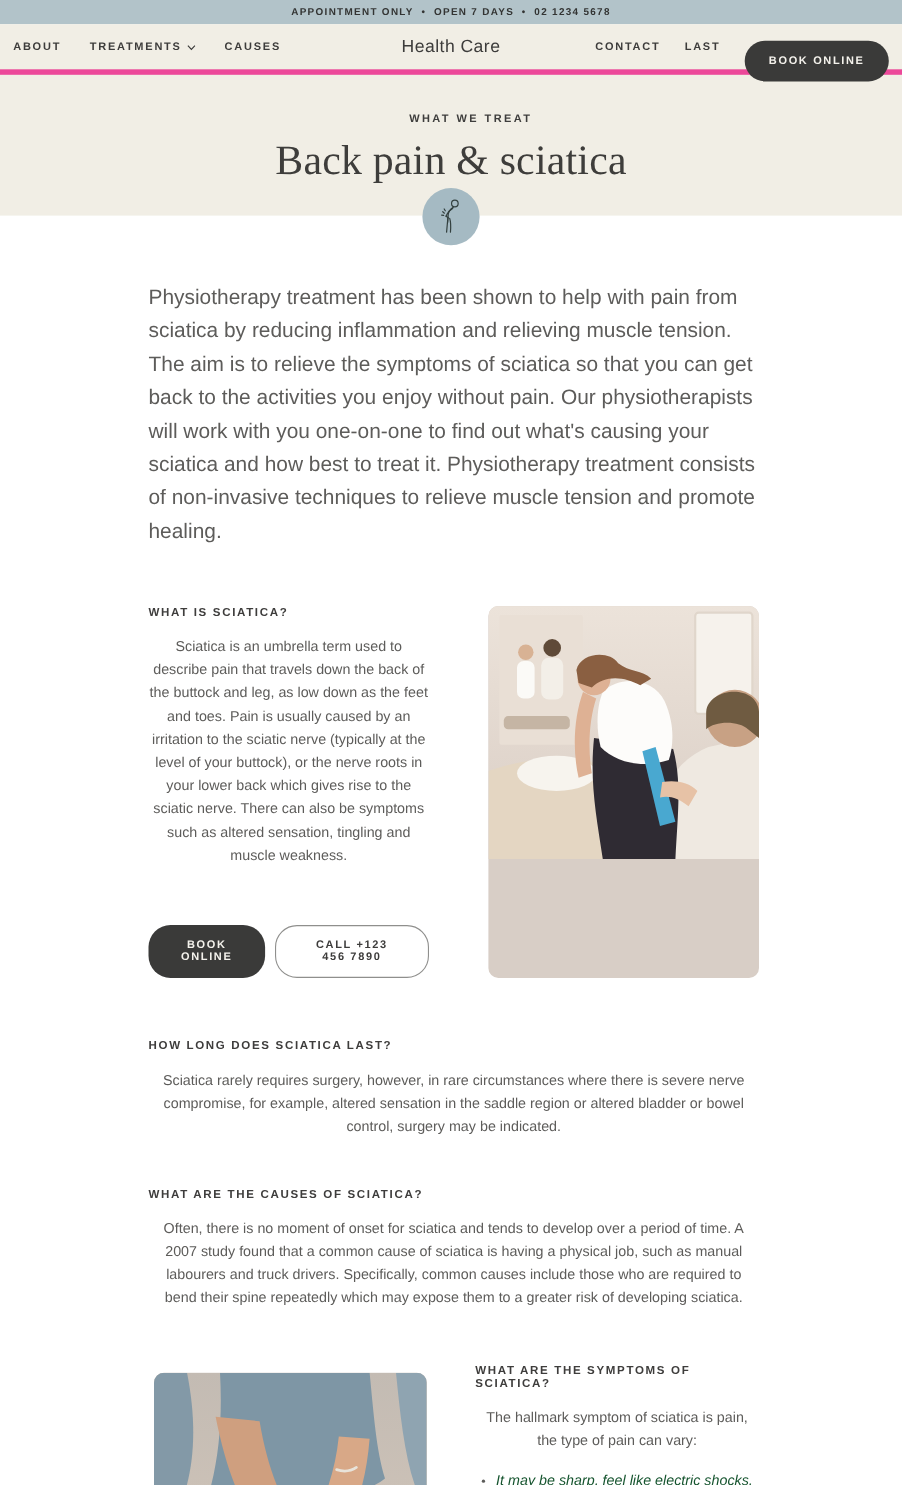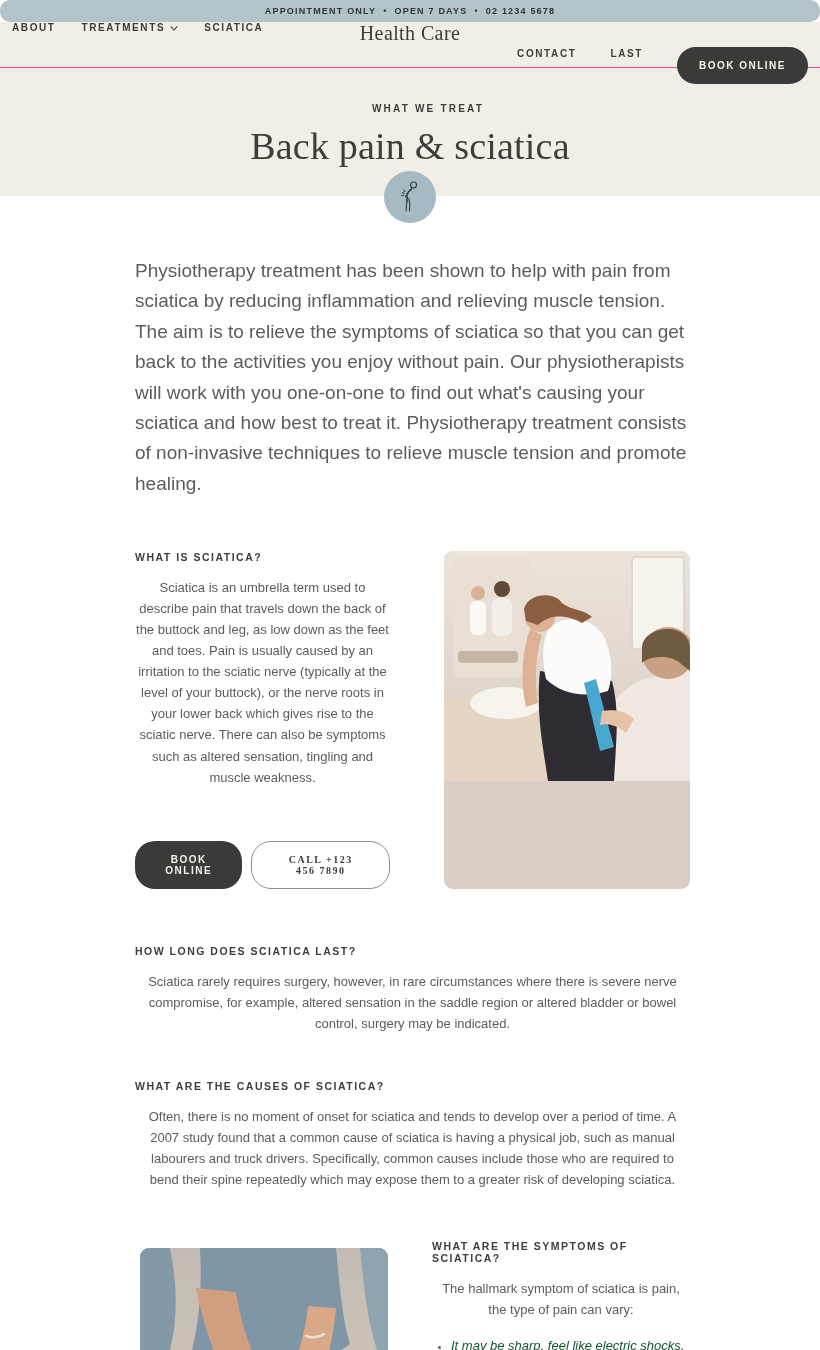--- a/index.html
+++ b/index.html
@@ -9,45 +9,45 @@
     font-family: "Liberation Sans", sans-serif;
     color: #5d5c5a;
   }
   .page { width: 820px; height: 1350px; overflow: hidden; background: #fff; }
 
   
   .topbar {
     height: 22px; background: #b2c3c9;
     display: flex; align-items: center; justify-content: center;
     gap: 7px;
-    font-size: 9px; font-weight: bold; letter-spacing: 1.2px; color: #333433; border-radius: 10px;
+    font-size: 9px; font-weight: bold; letter-spacing: 1.2px; color: #333433;
   }
   .topbar .sep { font-size: 9px; }
 
   
   .nav {
     height: 46px; background: #f1eee5;
-    display: flex; align-items: flex-start;
+    display: flex; align-items: center;
     padding: 0 12px;
     position: relative;
-    border-bottom: 1px solid #ec4899;
+    border-bottom: 5px solid #ec4899;
   }
   .nav-left, .nav-right { display: flex; align-items: center; gap: 26px; }
   .nav-left { flex: 1; }
-  .nav-right { justify-content: flex-end; gap: 34px; }
+  .nav-right { justify-content: flex-end; gap: 22px; }
   .nav a {
     text-decoration: none; color: #3d3c3b;
     font-size: 10px; font-weight: bold; letter-spacing: 1.6px;
     display: inline-flex; align-items: center; gap: 5px;
     cursor: pointer;
   }
   .logo {
     position: absolute; left: 50%; transform: translateX(-50%);
-    font-size: 20px; letter-spacing: 0.4px; color: #3d3c3b;
-    font-family: Liberation Serif, serif; font-weight: normal;
+    font-size: 16px; letter-spacing: 0.4px; color: #3d3c3b;
+    font-family: Liberation Sans, sans-serif; font-weight: normal;
     cursor: pointer;
   }
   .chev { display: inline-block; width: 8px; height: 8px; }
   .pill {
     border: none; border-radius: 20px; cursor: pointer;
     font-family: "Liberation Sans", sans-serif;
     font-size: 10px; font-weight: bold; letter-spacing: 1.5px; margin-top: 25px;
   }
   .pill.dark { background: #3a3a39; color: #f4f2ec; }
   .nav .pill.dark { padding: 13px 22px; }
@@ -85,21 +85,20 @@
   .two-col { display: flex; }
   .what-is { margin-top: 52px; }
   .what-is .col-text { width: 255px; }
   .what-is .photo { margin-left: 54px; }
 
   .btn-row { margin-top: 28px; display: flex; gap: 9px; align-items: center; }
   .btn-row .pill.dark { padding: 13px 26px; }
   .pill.outline {
     background: #fff; color: #3d3c3b; border: 1px solid #8f8f8d;
     padding: 12px 31px;
-    font-family: Liberation Serif, serif;
   }
 
   .photo {
     border-radius: 9px; overflow: hidden; flex-shrink: 0;
     background: #d8cec6;
   }
   .photo svg { display: block; }
 
   .how-long { margin-top: 56px; }
   .causes { margin-top: 46px; }
@@ -128,21 +127,21 @@
 
   <header class="nav">
     <nav class="nav-left">
       <a>ABOUT</a>
       <a>
         <span>TREATMENTS</span>
         <svg class="chev" viewBox="0 0 10 10">
           <polyline points="1,3 5,7.5 9,3" fill="none" stroke="#3d3c3b" stroke-width="1.3"></polyline>
         </svg>
       </a>
-      <a>SCIATICA</a>
+      <a>CAUSES</a>
     </nav>
     <div class="logo">Health Care</div>
     <nav class="nav-right">
       <a>CONTACT</a>
       <a>LAST</a>
       <button class="pill dark">BOOK ONLINE</button>
     </nav>
   </header>
 
   <section class="hero">

